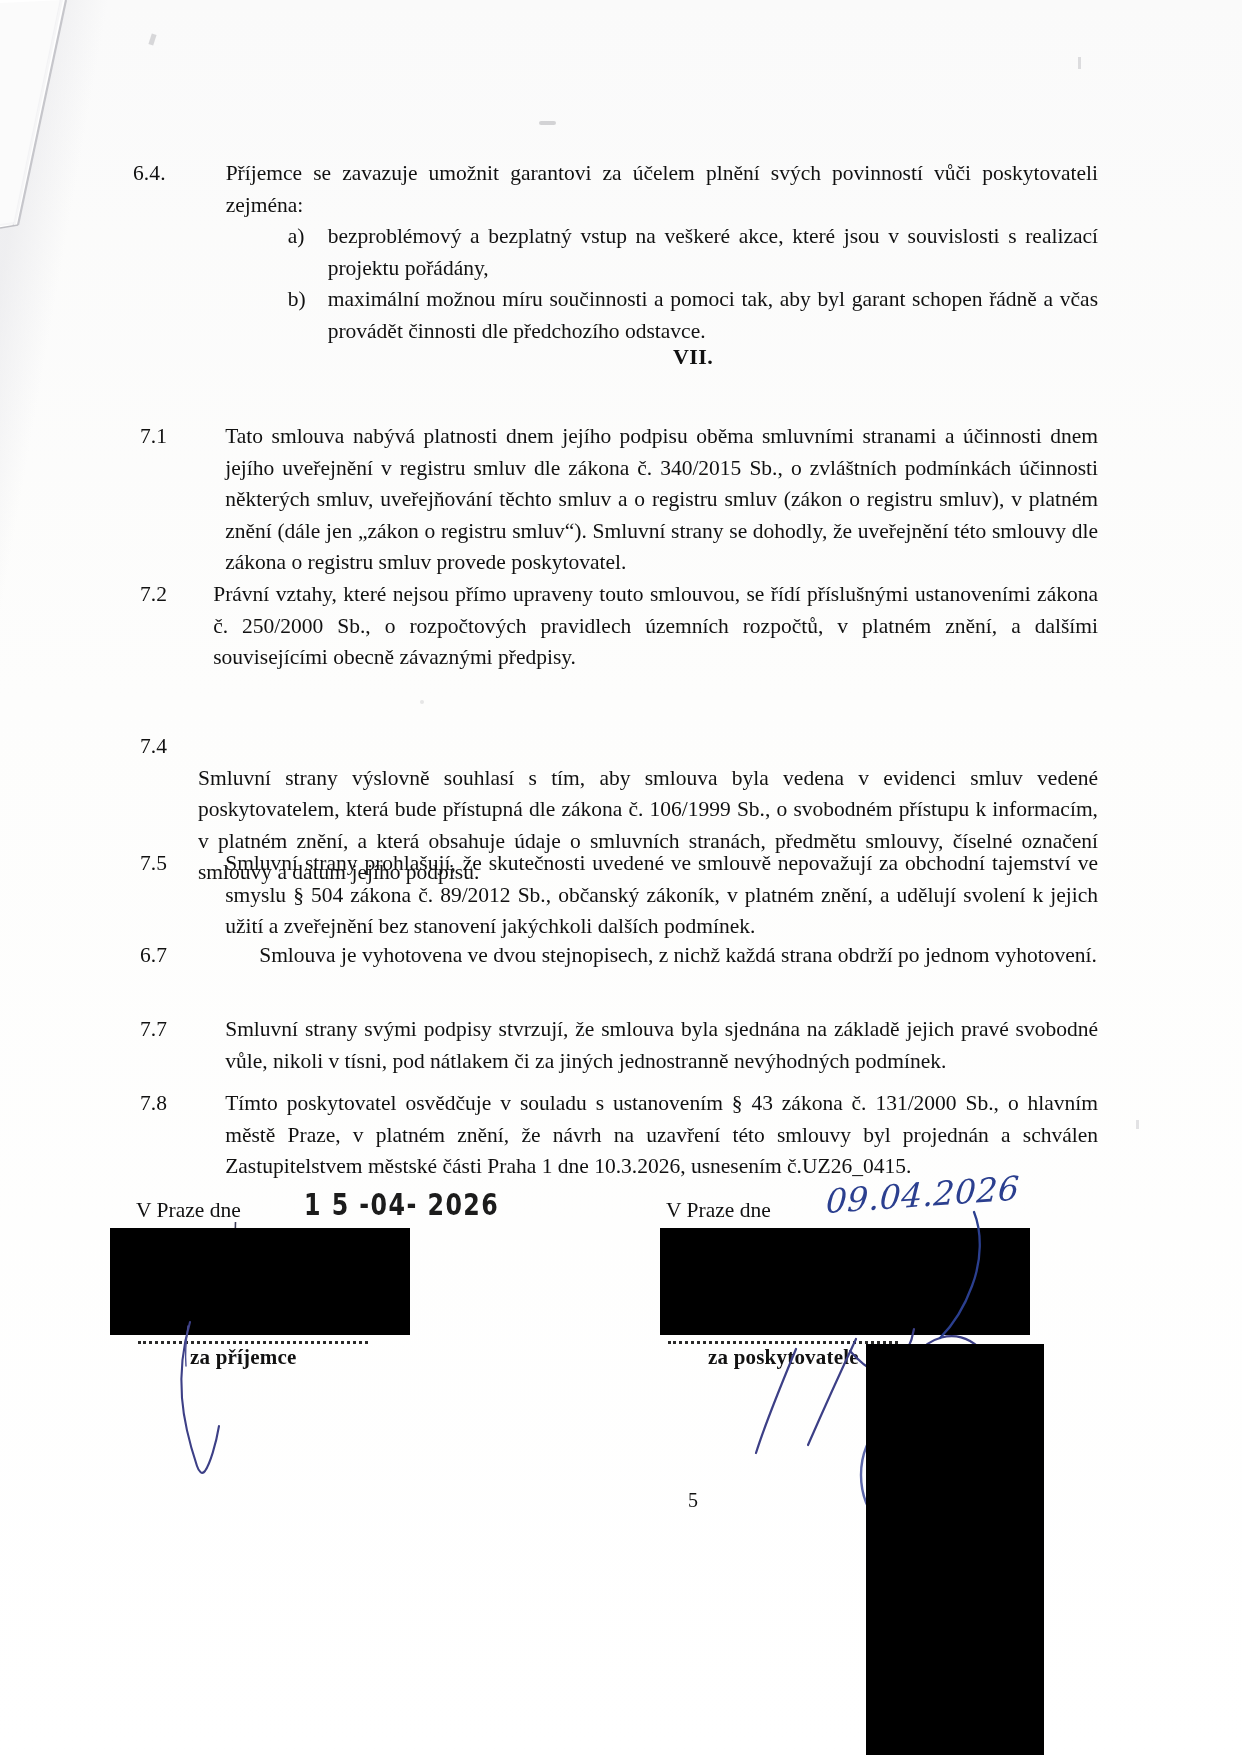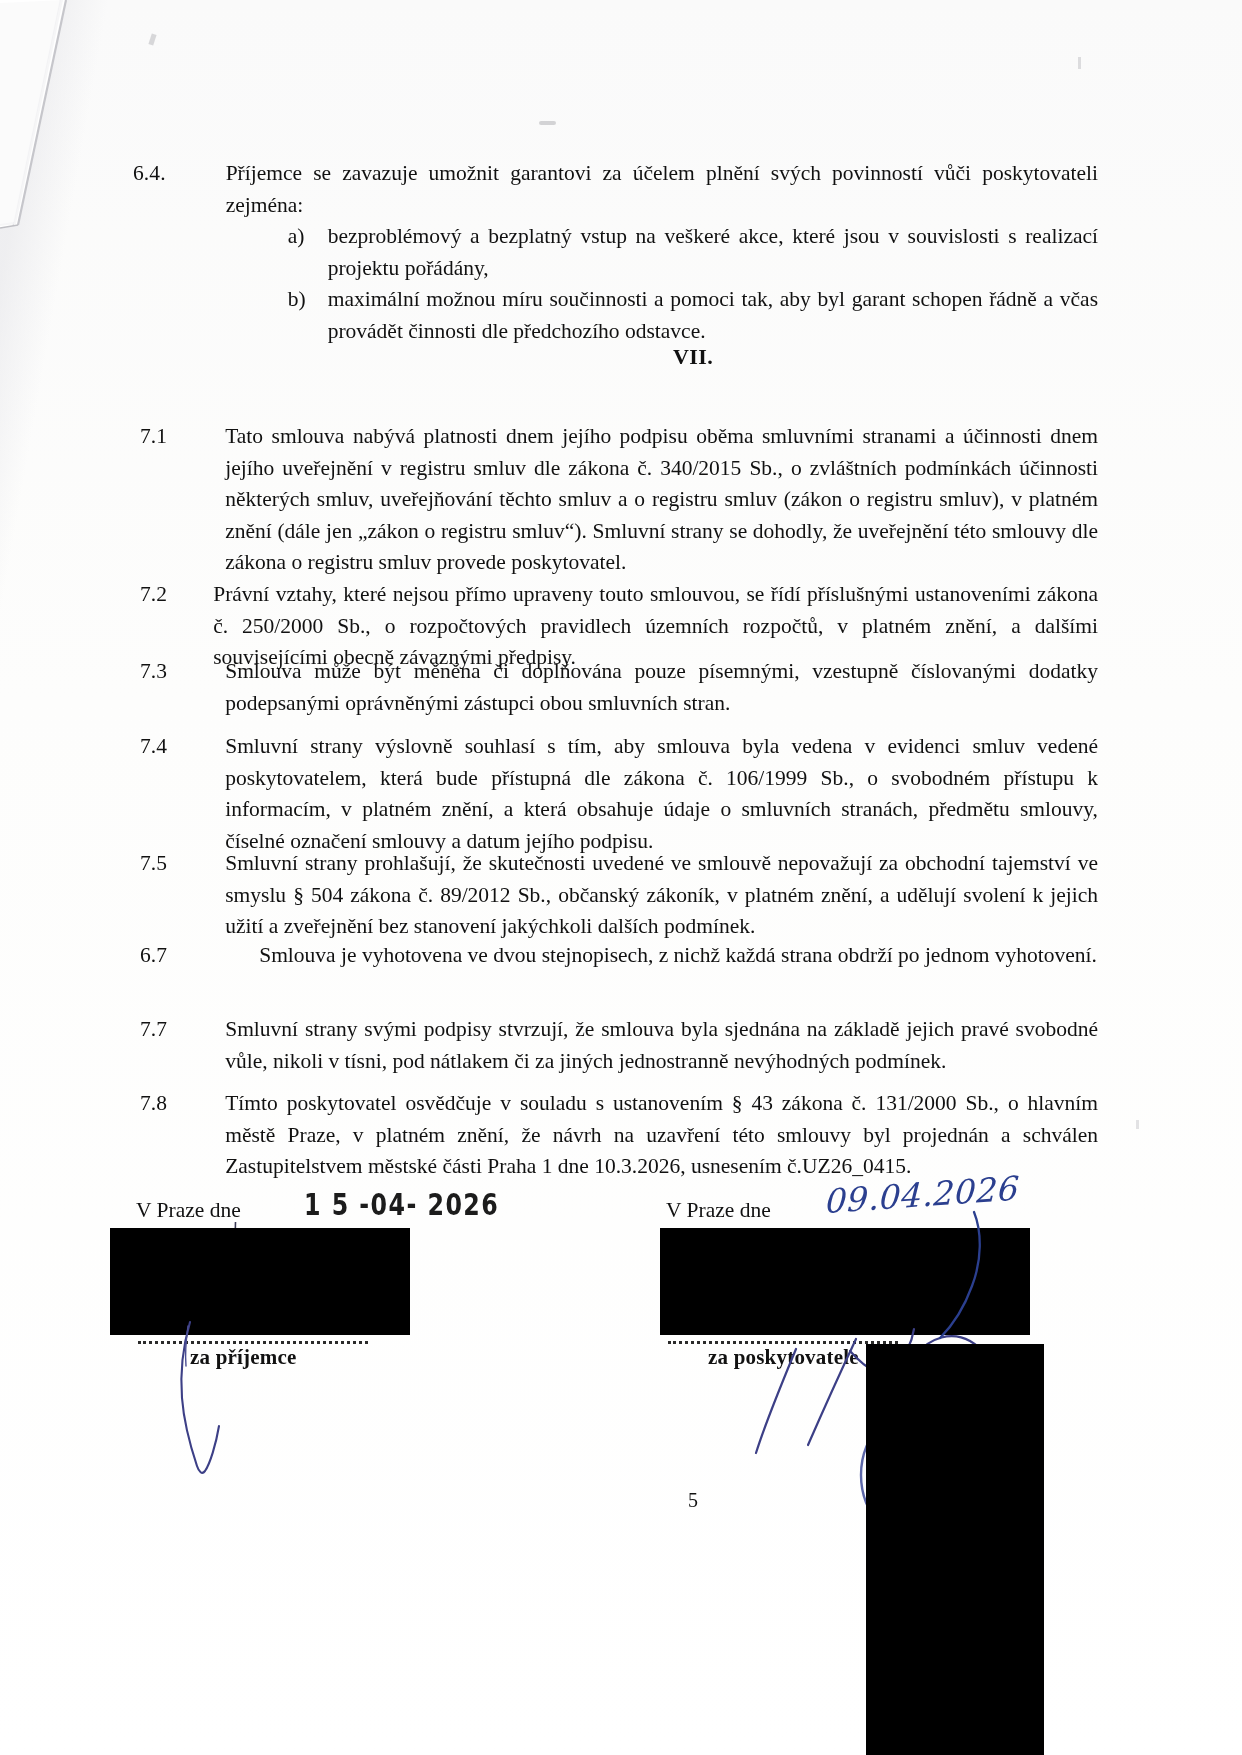--- a/index.html
+++ b/index.html
@@ -230,26 +230,22 @@
     <div class="clause" style="left:140px; top:421px; width:958px;">
       <div class="num">7.1</div>
       <div class="body" style="margin-left:58px;">Tato smlouva nabývá platnosti dnem jejího podpisu oběma smluvními stranami a účinnosti dnem jejího uveřejnění v registru smluv dle zákona č. 340/2015 Sb., o zvláštních podmínkách účinnosti některých smluv, uveřejňování těchto smluv a o registru smluv (zákon o registru smluv), v platném znění (dále jen „zákon o registru smluv“). Smluvní strany se dohodly, že uveřejnění této smlouvy dle zákona o registru smluv provede poskytovatel.</div>
     </div>
 
     <div class="clause" style="left:140px; top:579px; width:958px;">
       <div class="num">7.2</div>
       <div class="body" style="margin-left:46px;">Právní vztahy, které nejsou přímo upraveny touto smlouvou, se řídí příslušnými ustanoveními zákona č. 250/2000 Sb., o rozpočtových pravidlech územních rozpočtů, v platném znění, a dalšími souvisejícími obecně závaznými předpisy.</div>
     </div>
 
-    <div class="clause" style="left:140px; top:656px; width:958px;">
-      <div class="num">7.3</div>
-      <div class="body" style="margin-left:58px;">Smlouva může být měněna či doplňována pouze písemnými, vzestupně číslovanými dodatky podepsanými oprávněnými zástupci obou smluvních stran.</div>
-    </div>
-
-    <div class="clause" style="left:140px; top:731px; width:958px;">
+
+    <div class="clause" style="left:140px; top:731px; width:958px;flex-direction:column;">
       <div class="num">7.4</div>
       <div class="body" style="margin-left:58px;">Smluvní strany výslovně souhlasí s tím, aby smlouva byla vedena v evidenci smluv vedené poskytovatelem, která bude přístupná dle zákona č. 106/1999 Sb., o svobodném přístupu k informacím, v platném znění, a která obsahuje údaje o smluvních stranách, předmětu smlouvy, číselné označení smlouvy a datum jejího podpisu.</div>
     </div>
 
     <div class="clause" style="left:140px; top:848px; width:958px;">
       <div class="num">7.5</div>
       <div class="body" style="margin-left:58px;">Smluvní strany prohlašují, že skutečnosti uvedené ve smlouvě nepovažují za obchodní tajemství ve smyslu § 504 zákona č. 89/2012 Sb., občanský zákoník, v platném znění, a udělují svolení k jejich užití a zveřejnění bez stanovení jakýchkoli dalších podmínek.</div>
     </div>
 
     <div class="clause" style="left:140px; top:940px; width:958px;">

